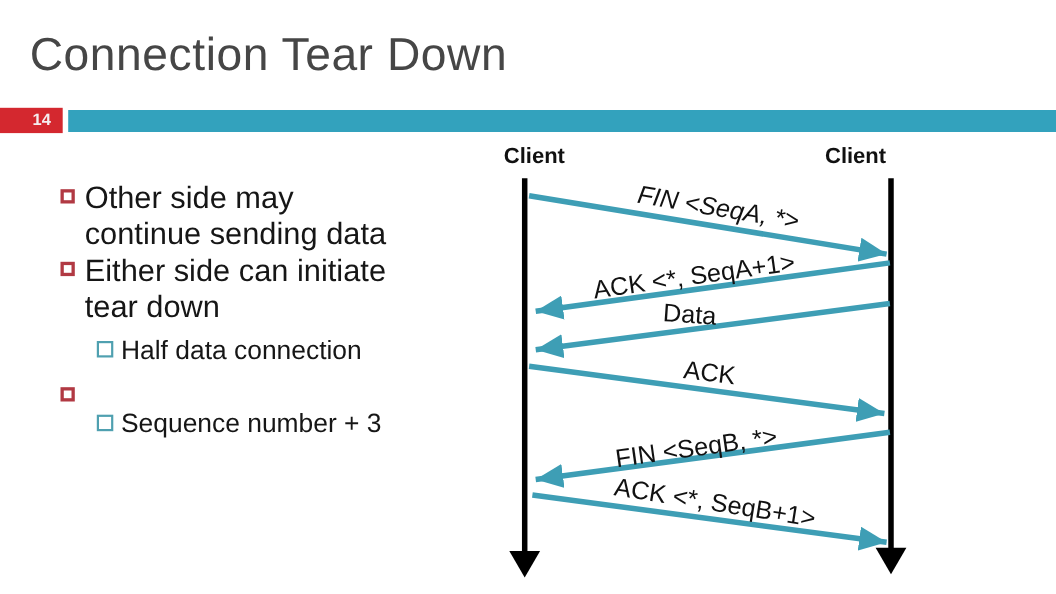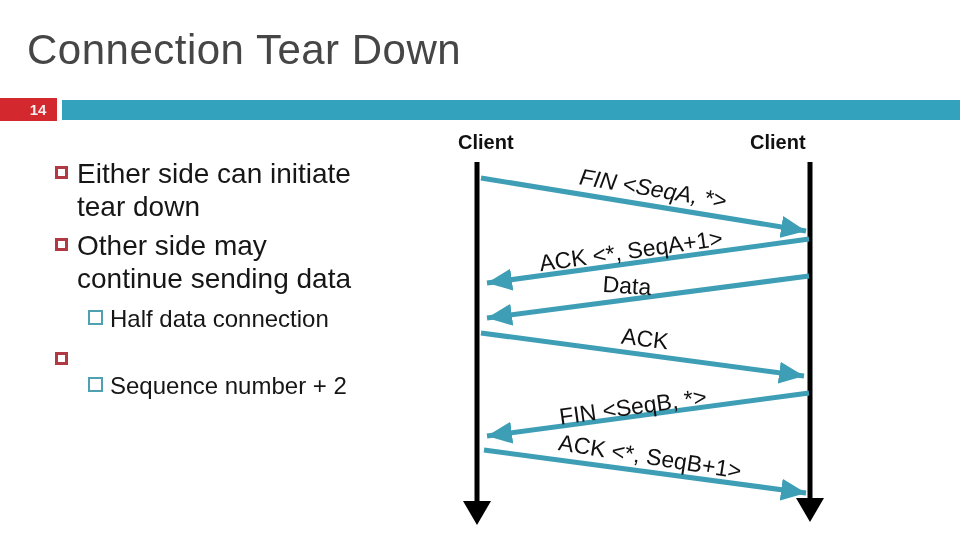--- a/index.html
+++ b/index.html
@@ -53,40 +53,40 @@
   }
 </style>
 </head>
 <body>
 
 <div class="slide-title">Connection Tear Down</div>
 <div class="page-badge">14</div>
 <div class="title-bar"></div>
 
 <div class="bullets">
+  <div class="li l1 mt6">
+    <span class="sq sq1"></span>
+    <span class="txt">Other side may
+continue sending data</span>
+  </div>
   <div class="li l1">
     <span class="sq sq1"></span>
     <span class="txt">Either side can initiate
 tear down</span>
-  </div>
-  <div class="li l1 mt6">
-    <span class="sq sq1"></span>
-    <span class="txt">Other side may
-continue sending data</span>
   </div>
   <div class="li l2 mt9">
     <span class="sq sq2"></span>
     <span class="txt">Half data connection</span>
   </div>
   <div class="li l1 mt9">
     <span class="sq sq1"></span>
   </div>
   <div class="li l2 mt6">
     <span class="sq sq2"></span>
-    <span class="txt">Sequence number + 2</span>
+    <span class="txt">Sequence number + 3</span>
   </div>
 </div>
 
 <div class="diagram">
   <div class="peer client">Client</div>
   <div class="peer server">Client</div>
 
   <svg class="wires" width="960" height="540" viewBox="0 0 960 540">
     <defs>
       <marker id="ah" markerUnits="strokeWidth" markerWidth="5" markerHeight="4.4" refX="5" refY="2.2" orient="auto">

